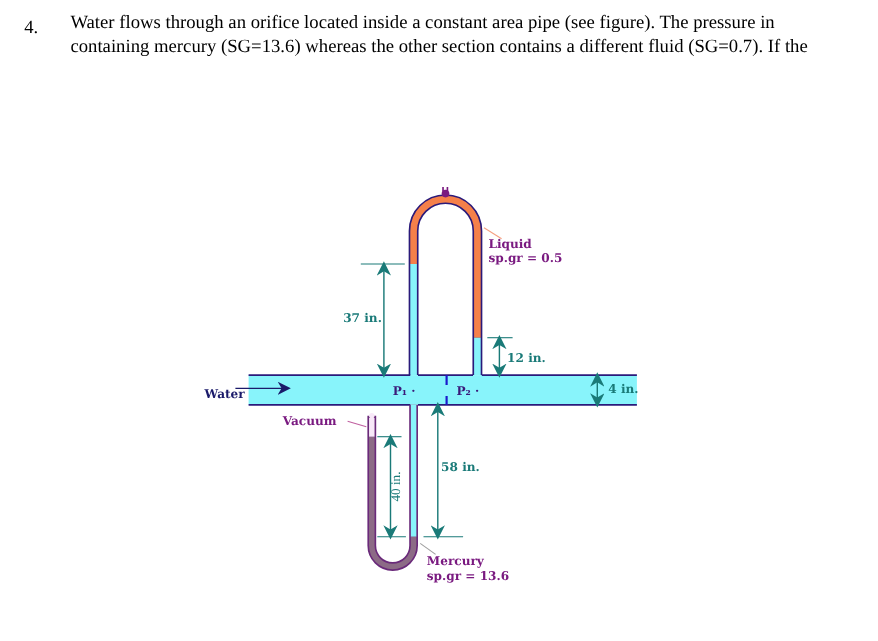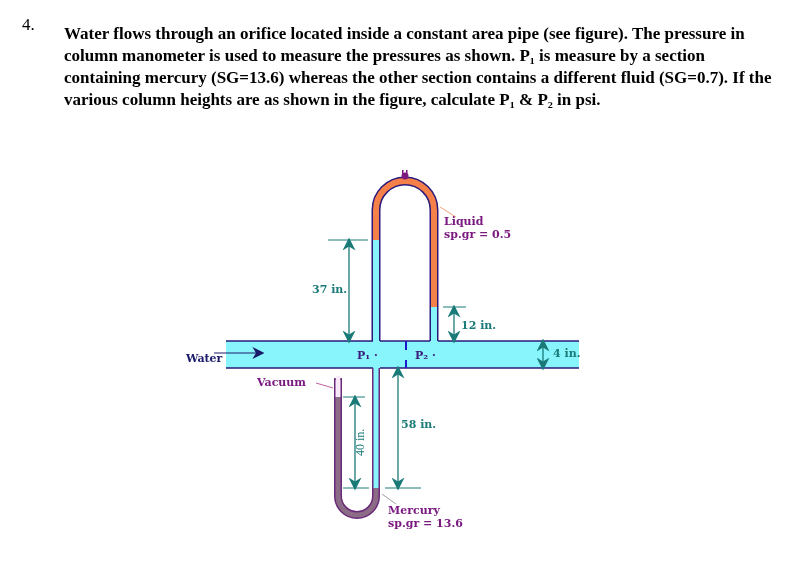--- a/index.html
+++ b/index.html
@@ -1,33 +1,31 @@
 <!DOCTYPE html>
 <html><head>
   <meta charset="utf-8">
   <style>
     html, body { margin:0; padding:0; background:#ffffff; }
     body { width:798px; height:583px; position:relative; overflow:hidden; font-family:"Liberation Serif", serif; }
     .problem { position:absolute; left:0; top:0; width:798px; }
     .num { position:absolute; left:22px; top:15px; font-size:17px; color:#000; }
-    .text { position:absolute; left:64px; top:23px; width:715px; font-size:17px; line-height:22px; color:#000;font-weight:bold; }
+    .text { position:absolute; left:64px; top:9px; width:715px; font-size:17px; line-height:22px; color:#000; }
     .text .line { display:block; white-space:nowrap; }
     svg { position:absolute; left:0; top:0; }
     .lbl { font-family:"DejaVu Serif", serif; font-weight:bold; font-size:11px; }
   </style>
 </head>
 <body>
 
 <div class="problem">
   <div class="num">4.</div>
   <div class="text">
     <span class="line">Water flows through an orifice located inside a constant area pipe (see figure).  The pressure in</span>
-    <span class="line">column manometer is used to measure the pressures as shown. P₁ is measure by a section</span>
     <span class="line">containing mercury (SG=13.6) whereas the other section contains a different fluid (SG=0.7).  If the</span>
-    <span class="line">various column heights are as shown in the figure, calculate P₁ &amp; P₂ in psi.</span>
   </div>
 </div>
 
 <svg width="798" height="583" viewBox="0 0 798 583">
   <defs>
     <marker id="ah" markerWidth="10" markerHeight="10" refX="5" refY="5" orient="auto-start-reverse">
       <path d="M0,0 L10,5 L0,10 L3,5 z" fill="#1a7a78"></path>
     </marker>
     <marker id="ahn" markerWidth="10" markerHeight="10" refX="8" refY="5" orient="auto">
       <path d="M0,0 L10,5 L0,10 L3,5 z" fill="#1a1a6a"></path>

